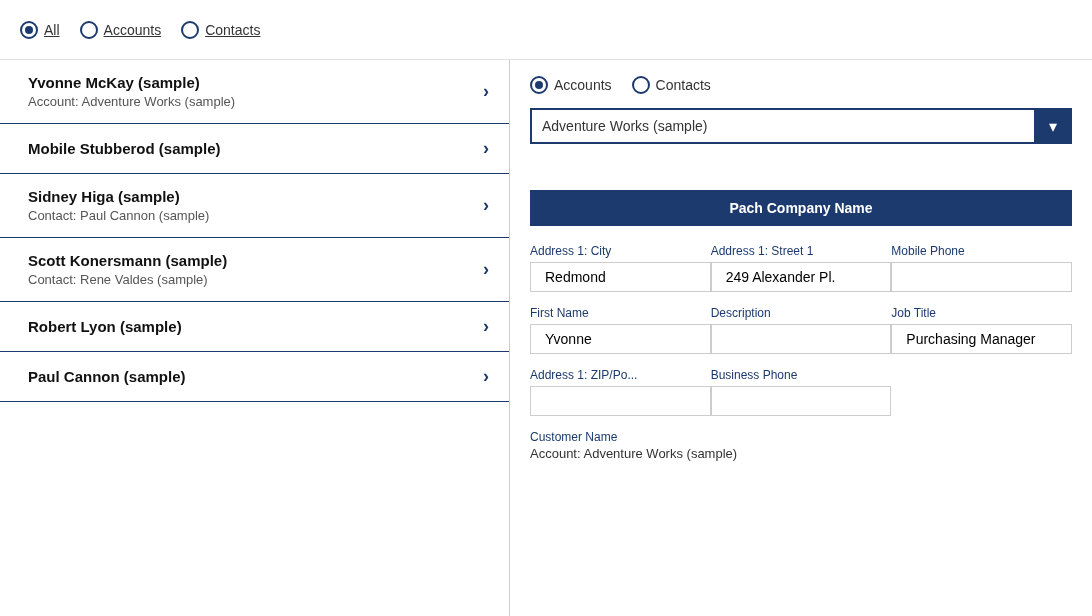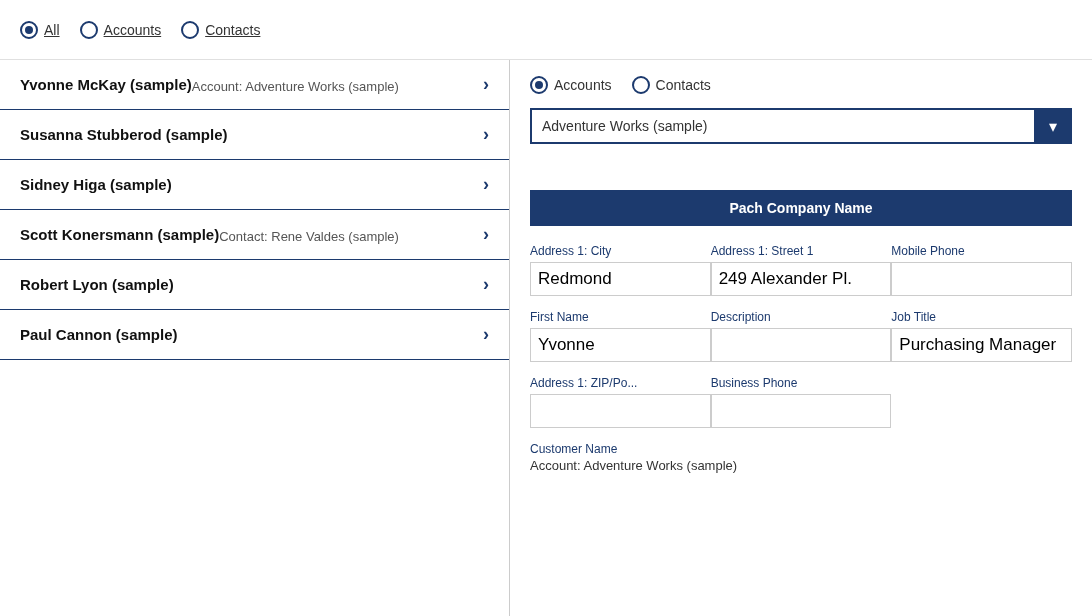--- a/index.html
+++ b/index.html
@@ -67,21 +67,22 @@
     .list-item {
       padding: 14px 20px;
       border-bottom: 1px solid #1c3a6e;
       display: flex;
       align-items: center;
       justify-content: space-between;
       cursor: pointer;
     }
     .list-item-content {
       display: flex;
-      flex-direction: row;
+      flex-direction: column;
+      margin-left: 8px;
     }
     .list-item-name {
       font-weight: bold;
       font-size: 15px;
       color: #111;
     }
     .list-item-sub {
       font-size: 13px;
       color: #555;
       margin-top: 3px;
@@ -182,22 +183,22 @@
     .form-label {
       font-size: 12px;
       color: #1c3a6e;
     }
     .form-label-required {
       color: #c00;
       margin-right: 4px;
     }
     .form-input {
       border: 1px solid #ccc;
-      padding: 6px 7px;
-      font-size: 17px;
+      padding: 6px 14px;
+      font-size: 14px;
       outline: none;
       width: 100%;
     }
 
     
     .customer-name-section {
       margin-top: 14px;
     }
     .customer-name-label {
       font-size: 12px;
@@ -232,27 +233,28 @@
   <div class="left-panel">
   <div class="list-item">
         <div class="list-item-content">
           <span class="list-item-name">Yvonne McKay (sample)</span>
           <span class="list-item-sub">Account: Adventure Works (sample)</span>
         </div>
         <span class="chevron">›</span>
       </div>
       <div class="list-item">
         <div class="list-item-content">
-          <span class="list-item-name">Susanna Stubberod (sample)</span>
+          <span class="list-item-name">Mobile Stubberod (sample)</span>
         </div>
         <span class="chevron">›</span>
       </div>
       <div class="list-item">
         <div class="list-item-content">
           <span class="list-item-name">Sidney Higa (sample)</span>
+          <span class="list-item-sub">Contact: Paul Cannon (sample)</span>
         </div>
         <span class="chevron">›</span>
       </div>
       <div class="list-item">
         <div class="list-item-content">
           <span class="list-item-name">Scott Konersmann (sample)</span>
           <span class="list-item-sub">Contact: Rene Valdes (sample)</span>
         </div>
         <span class="chevron">›</span>
       </div>

